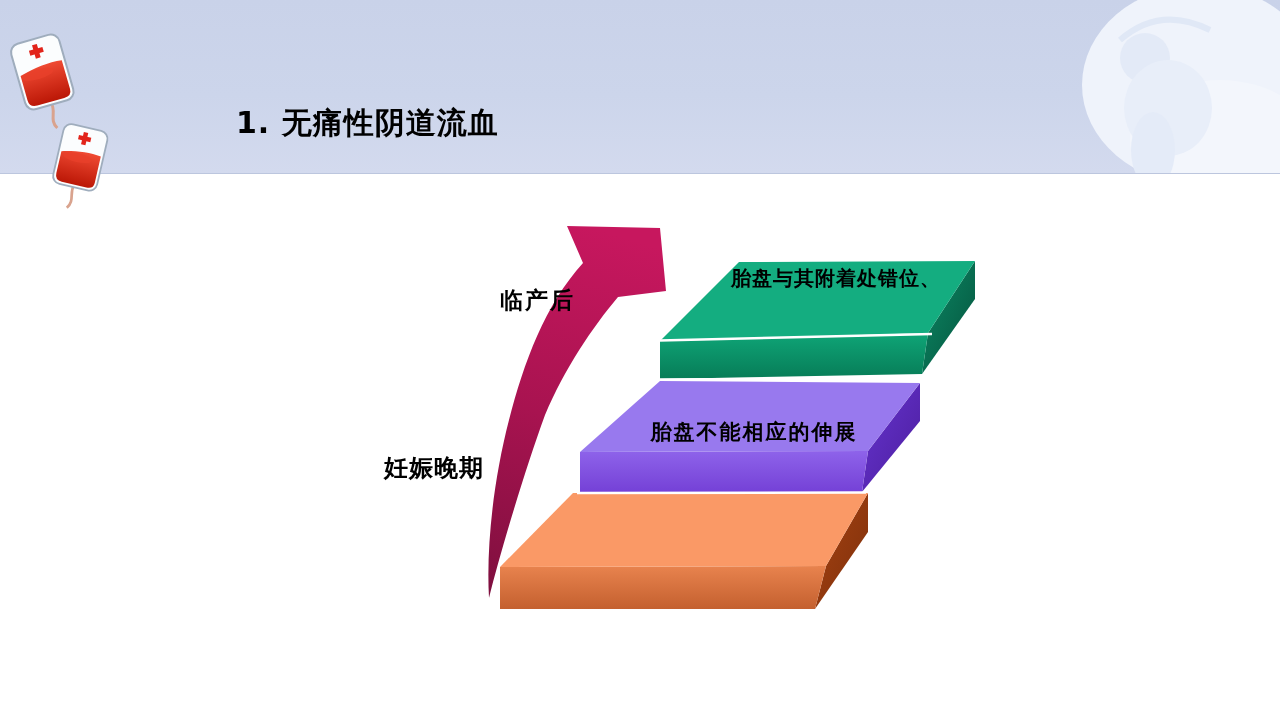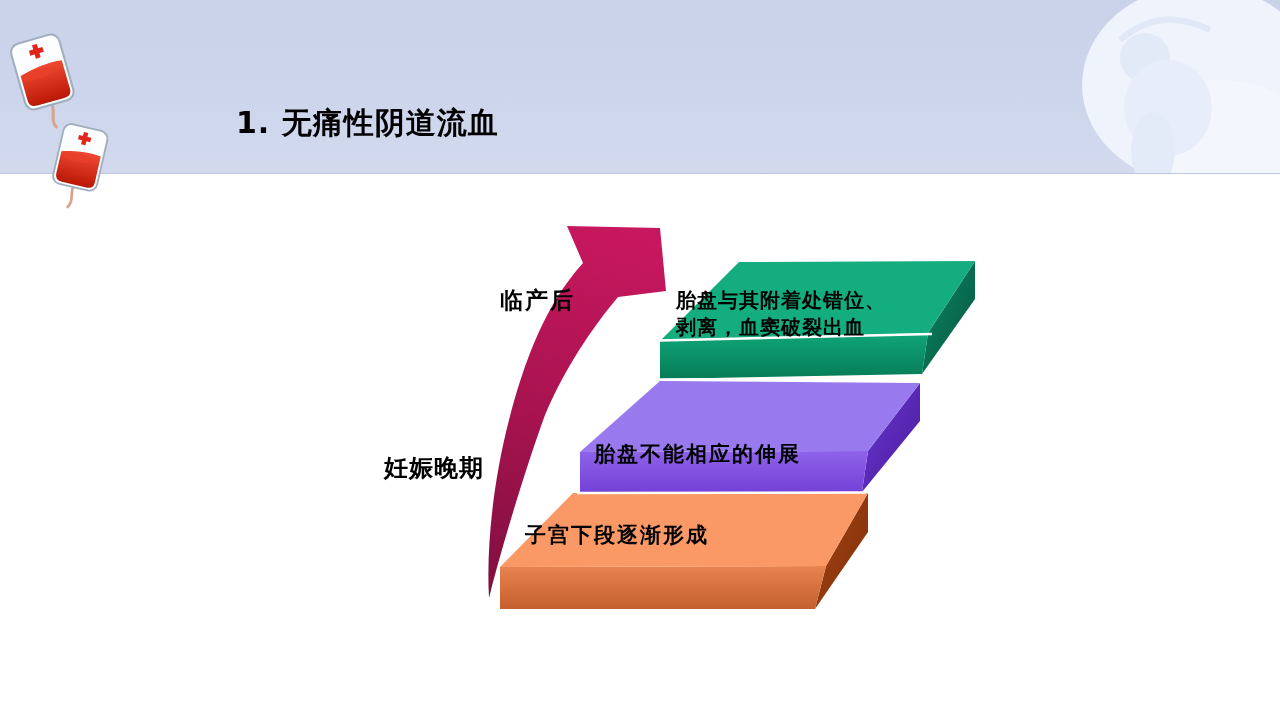--- a/index.html
+++ b/index.html
@@ -8,21 +8,21 @@
   .header{position:absolute;left:0;top:0;width:1280px;height:173px;
           background:linear-gradient(180deg,#c9d2e9 0%,#ccd5eb 55%,#d3daee 100%);
           border-bottom:1px solid #bcc6de;overflow:hidden;}
   .watermark{position:absolute;right:0;top:0;}
   .diagram-svg{position:absolute;left:0;top:0;width:1280px;height:720px;}
   .page-title{position:absolute;left:236px;top:103px;font-size:30px;font-weight:bold;
               color:#000;letter-spacing:1px;white-space:nowrap;}
   .stage-label{position:absolute;font-weight:bold;color:#000;white-space:nowrap;}
   .label-after-labor{left:460px;top:285px;font-size:23px;letter-spacing:2px;margin-left:40px;}
   .label-late-pregnancy{left:384px;top:452px;font-size:24px;letter-spacing:1px;text-align:center;}
-  .step-text{position:absolute;width:320px;text-align:left;font-weight:bold;color:#000;margin-top:22px;}
+  .step-text{position:absolute;width:320px;text-align:center;font-weight:bold;color:#000;}
   .step-text-top{left:676px;top:265px;font-size:20px;line-height:27px;letter-spacing:1px;}
   .step-text-middle{left:594px;top:418px;font-size:21px;letter-spacing:2px;}
   .step-text-bottom{left:525px;top:499px;font-size:21px;letter-spacing:2px;}
 </style>
 </head>
 <body>
 
 <div class="slide">
 
   <div class="header">
@@ -124,18 +124,16 @@
     <line x1="577" y1="493" x2="866" y2="492.5" stroke="#ffffff" stroke-width="2.5"></line>
   </svg>
 
   <div class="page-title">1. 无痛性阴道流血</div>
 
   <div class="stage-label label-after-labor">临产后</div>
   <div class="stage-label label-late-pregnancy">妊娠晚期</div>
 
   <div class="step-text step-text-top">
     <div>胎盘与其附着处错位、</div>
-    <div>剥离，血窦破裂出血</div>
   </div>
   <div class="step-text step-text-middle">胎盘不能相应的伸展</div>
-  <div class="step-text step-text-bottom">子宫下段逐渐形成</div>
 
 </div>
 
 </body></html>

